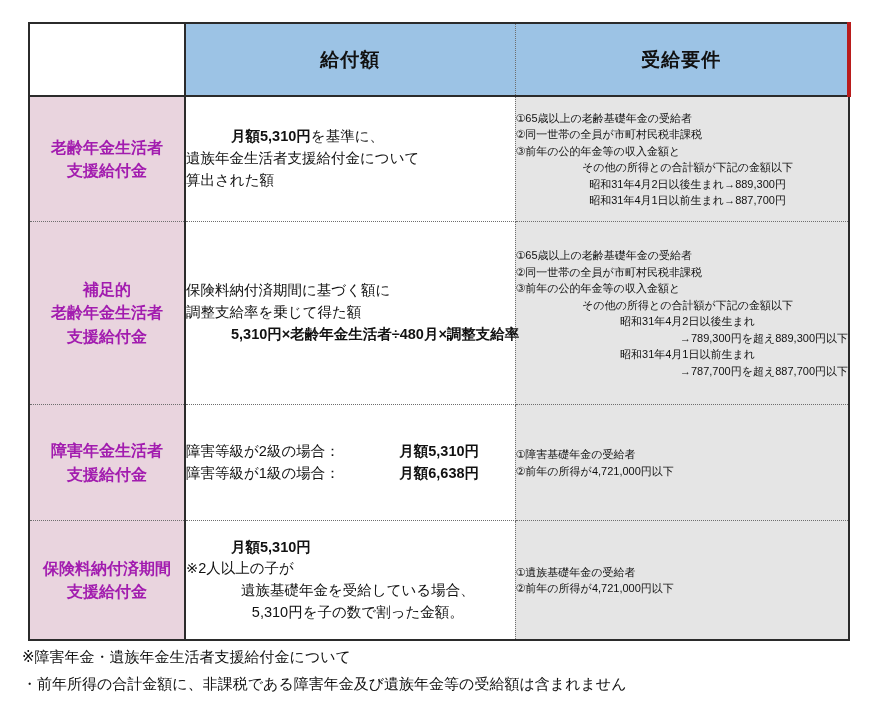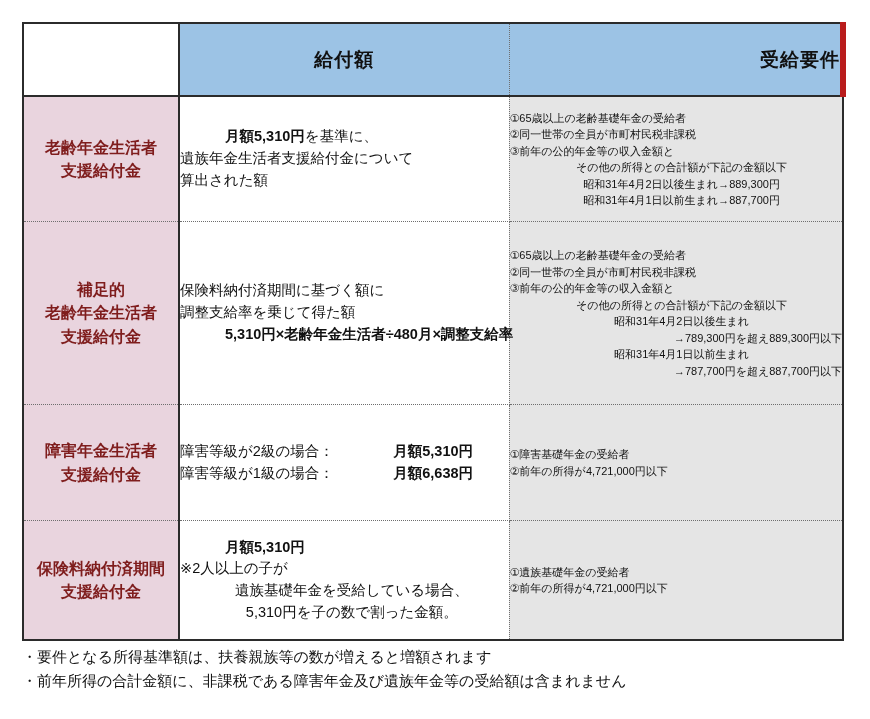--- a/index.html
+++ b/index.html
@@ -18,21 +18,21 @@
   .page {
     position: relative;
     width: 870px;
     height: 719px;
     box-sizing: border-box;
   }
 
   
   .benefit-table {
     position: absolute;
-    left: 22px;
+    left: 28px;
     top: 22px;
     width: 820px;
     border-collapse: collapse;
     table-layout: fixed;
   }
 
   .benefit-table td,
   .benefit-table th {
     vertical-align: middle;
     padding: 0;
@@ -61,35 +61,34 @@
     text-align: center;
     font-size: 19px;
     font-weight: bold;
     letter-spacing: 1px;
     color: #111111;
   }
   .hdr-cell.amount {
     border-right: 1px dotted #6e6e6e;
   }
   .hdr-cell.require {
-    border-right: 6px solid #b91c1c;
-    text-align: right;
+    border-right: 4px solid #b91c1c;
   }
 
   
   .lbl-cell {
     background: #e9d4de;
     border-left: 2px solid #2b2b2b;
     border-right: 2px solid #2b2b2b;
     border-bottom: 1px dotted #6e6e6e;
     text-align: center;
     font-size: 16px;
     font-weight: bold;
     line-height: 1.45;
-    color: #7f1d1d;
+    color: #a21caf;
   }
   .amt-cell {
     background: #ffffff;
     border-right: 1px dotted #6e6e6e;
     border-bottom: 1px dotted #6e6e6e;
     font-size: 14.5px;
     line-height: 1.5;
     color: #111111;
     padding: 0 6px 0 8px;
   }
@@ -219,17 +218,17 @@
           </td>
           <td class="req-cell">
             <span class="line">①遺族基礎年金の受給者</span>
             <span class="line">②前年の所得が4,721,000円以下</span>
           </td>
         </tr>
       </tbody>
   </table>
 
   <div class="notes">
-    <span class="note-line">・要件となる所得基準額は、扶養親族等の数が増えると増額されます</span>
+    <span class="note-line note-head">※障害年金・遺族年金生活者支援給付金について</span>
     <span class="note-line">・前年所得の合計金額に、非課税である障害年金及び遺族年金等の受給額は含まれません</span>
   </div>
 
 </div>
 
 </body></html>

